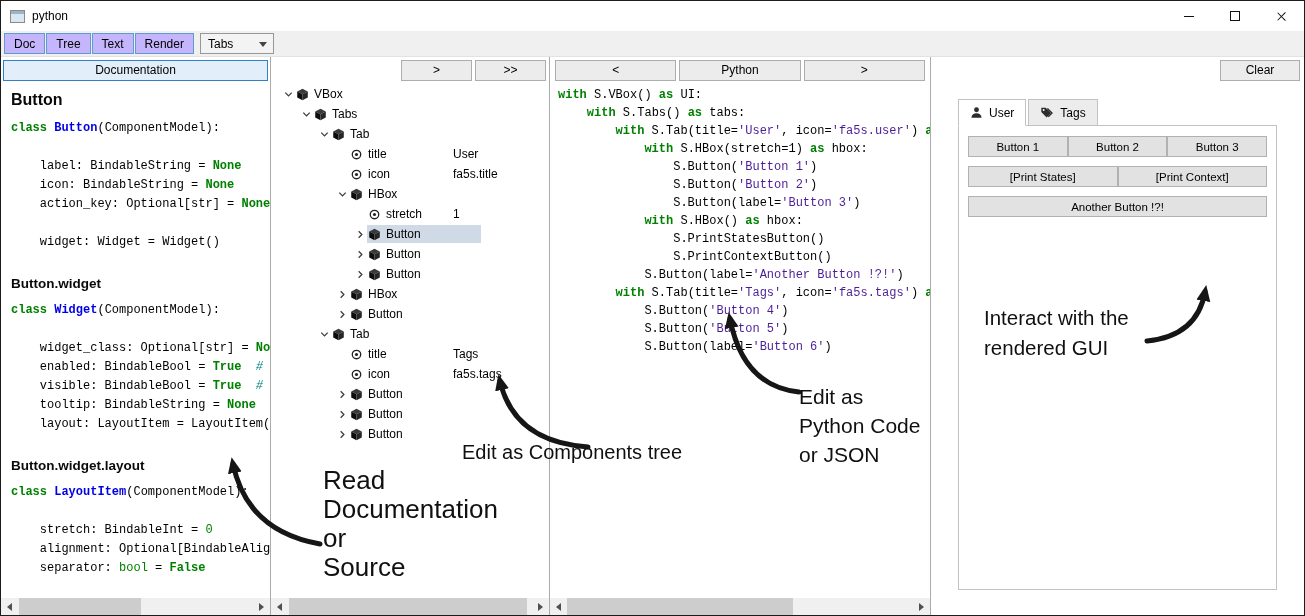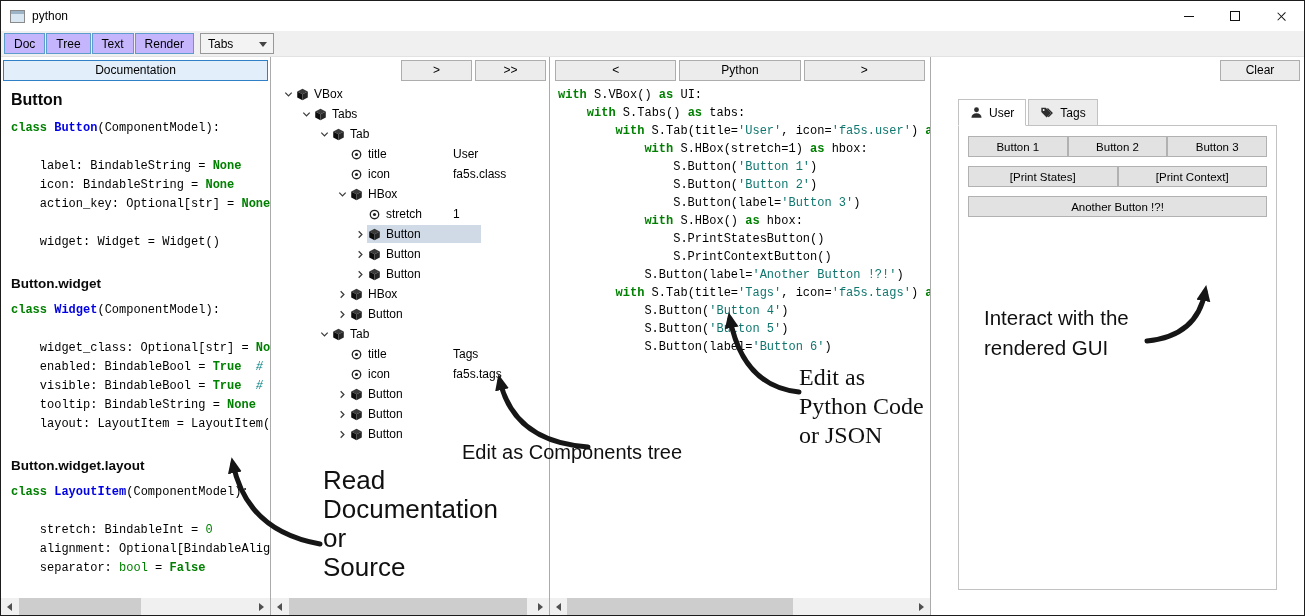--- a/index.html
+++ b/index.html
@@ -49,21 +49,21 @@
   
   .doc-content { padding: 4px 0 0 10px; height: 515px; overflow: hidden; }
   .doc-heading { font-weight: bold; color: #0a0a0a; margin: 0 0 10px 0; }
   .doc-heading.lvl1 { font-size: 16px; margin-top: 4px; }
   .doc-heading.lvl2 { font-size: 13.5px; margin-top: 24px; }
   .doc-code { font-family: "Liberation Mono", monospace; font-size: 12px; line-height: 19px; }
   .code-line { white-space: pre; }
   .tk-p   { color: #000; }
   .tk-kw  { color: #008000; font-weight: bold; }
   .tk-cls { color: #0000e6; font-weight: bold; }
-  .tk-str { color: #0f766e; }
+  .tk-str { color: #4c1d95; }
   .tk-com { color: #008080; font-style: italic; }
   .tk-num { color: #008000; }
   .tk-typ { color: #008000; }
 
   
   .tree-content { padding: 1px 0 15px 10px; height: 515px; overflow: hidden; font-size: 12px; }
   .tree-row { height: 20px; display: flex; align-items: center; position: relative; }
   .tree-indent { display: inline-block; height: 1px; flex: 0 0 auto; }
   .tree-expander { width: 14px; display: flex; align-items: center; justify-content: center; flex: 0 0 auto; }
   .tree-cell { display: flex; align-items: center; gap: 5px; padding: 2px 5px 2px 1px; }
@@ -97,21 +97,21 @@
   .hs-thumb { position: absolute; top: 0; bottom: 0; background: #cdcdcd; }
 
   
   .annotations { position: absolute; inset: 0; pointer-events: none; z-index: 40; }
   .arrows { position: absolute; inset: 0; width: 100%; height: 100%; }
   .arrow { fill: none; stroke: #161616; stroke-width: 5; stroke-linecap: round; }
   .note { position: absolute; color: #101010; }
   .note-line { display: block; }
   #note-read     { left: 323px; top: 466px; font-size: 26px; line-height: 29px; }
   #note-tree     { left: 462px; top: 438px; font-size: 20px; line-height: 28px; }
-  #note-code     { left: 799px; top: 363px; font-size: 24px; line-height: 29px; font-family: Liberation Serif, serif; }
+  #note-code     { left: 799px; top: 382px; font-size: 21px; line-height: 29px; }
   #note-interact { left: 984px; top: 303px; font-size: 20.5px; line-height: 29.5px; }
 </style>
 </head>
 <body>
 
 <div class="window">
 
   <div class="titlebar">
     <span class="app-icon"></span>
     <span class="title-text">python</span>
@@ -269,21 +269,21 @@
             <span class="tree-expander"></span>
             <span class="tree-cell">
               <span class="tree-icon">
                 <svg viewBox="0 0 16 16" width="13" height="13">
                   <circle cx="8" cy="8" r="5.2" fill="none" stroke="#222" stroke-width="1.6"></circle>
                   <circle cx="8" cy="8" r="1.9" fill="#222"></circle>
                 </svg>
               </span>
               <span class="tree-label">icon</span>
             </span>
-            <span class="tree-value">fa5s.class</span>
+            <span class="tree-value">fa5s.title</span>
           </div>
           <div class="tree-row">
             <span class="tree-indent" style="width: 54px;"></span>
             <span class="tree-expander">
               <svg viewBox="0 0 12 12" width="11" height="11">
                 <path d="M2.5 4 L6 7.5 L9.5 4" fill="none" stroke="#3c3c3c" stroke-width="1.4"></path>
               </svg>
             </span>
             <span class="tree-cell">
               <span class="tree-icon">

